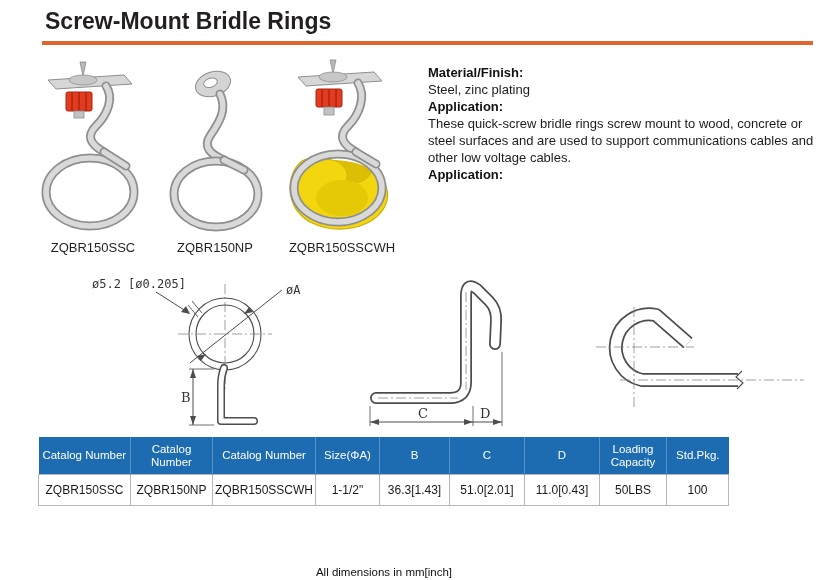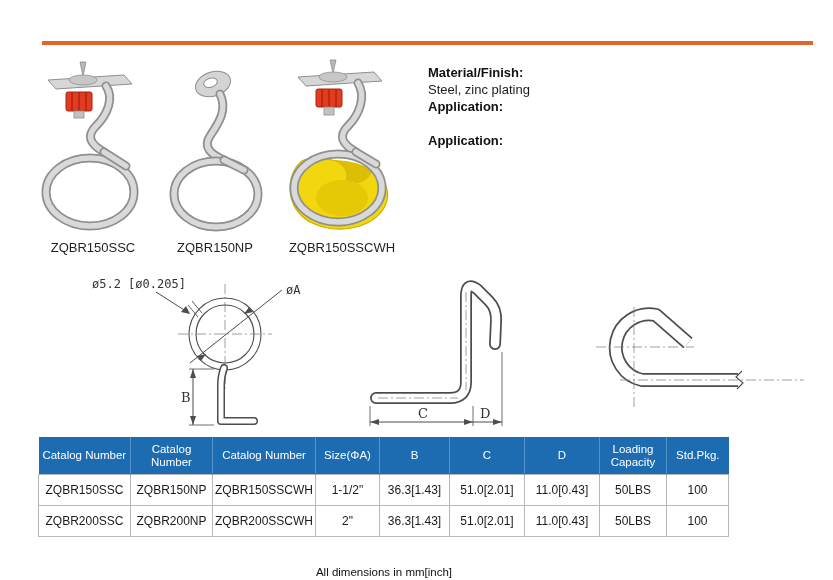--- a/index.html
+++ b/index.html
@@ -46,20 +46,21 @@
   .c6{width:75px}.c7{width:75px}.c8{width:67px}.c9{width:62px}
   .footer-note{
     position:absolute;left:38px;top:566px;width:692px;text-align:center;font-size:11.5px;color:#111;
   }
 </style>
 </head>
 <body>
 
 <div class="page">
 
+  <div class="title">Screw-Mount Bridle Rings</div>
   <div class="title-rule"></div>
 
   <div class="product" style="left:28px;top:60px;width:130px;height:178px;">
     <svg width="130" height="178" viewBox="0 0 130 178">
 
       <polygon points="52,2 58,2 55,16" fill="#b9b9b9" stroke="#8a8a8a" stroke-width="0.8"></polygon>
 
       <polygon points="20,20 96,15 104,24 28,29" fill="#d7d7d7" stroke="#8f8f8f" stroke-width="1"></polygon>
       <ellipse cx="55" cy="20" rx="14" ry="5" fill="#c7c7c7" stroke="#8f8f8f" stroke-width="0.8"></ellipse>
 
@@ -124,21 +125,21 @@
       <path d="M 84,94 L 104,106" stroke="#8f8f8f" stroke-width="9" stroke-linecap="round"></path>
       <path d="M 84,94 L 104,106" stroke="#d9d9d9" stroke-width="5.5" stroke-linecap="round"></path>
     </svg>
   </div>
   <div class="product-label" style="left:276px;top:240px;width:132px;">ZQBR150SSCWH</div>
 
   <div class="info">
     <b>Material/Finish:</b><br>
     <span>Steel, zinc plating</span><br>
     <b>Application:</b><br>
-    <br>
+    <span>These quick-screw bridle rings screw mount to wood, concrete or steel surfaces and are used to support communications cables and other low voltage cables.</span><br>
     <b>Application:</b><br>
   </div>
 
   <div class="drawing" style="left:40px;top:272px;">
     <svg width="280" height="160" viewBox="0 0 280 160">
 
       <line x1="138" y1="62" x2="232" y2="62" stroke="#888" stroke-width="0.8" stroke-dasharray="10 3 2 3"></line>
       <line x1="185" y1="12" x2="185" y2="118" stroke="#888" stroke-width="0.8" stroke-dasharray="10 3 2 3"></line>
 
       <circle cx="185" cy="62" r="36" fill="none" stroke="#4d4d4d" stroke-width="1.1"></circle>
@@ -234,29 +235,18 @@
         <td>ZQBR150SSC</td>
         <td>ZQBR150NP</td>
         <td>ZQBR150SSCWH</td>
         <td>1-1/2"</td>
         <td>36.3[1.43]</td>
         <td>51.0[2.01]</td>
         <td>11.0[0.43]</td>
         <td>50LBS</td>
         <td>100</td>
       </tr>
-      <tr>
-        <td>ZQBR200SSC</td>
-        <td>ZQBR200NP</td>
-        <td>ZQBR200SSCWH</td>
-        <td>2"</td>
-        <td>36.3[1.43]</td>
-        <td>51.0[2.01]</td>
-        <td>11.0[0.43]</td>
-        <td>50LBS</td>
-        <td>100</td>
-      </tr>
     </tbody>
   </table>
 
   <div class="footer-note">All dimensions in mm[inch]</div>
 
 </div>
 
 </body></html>

